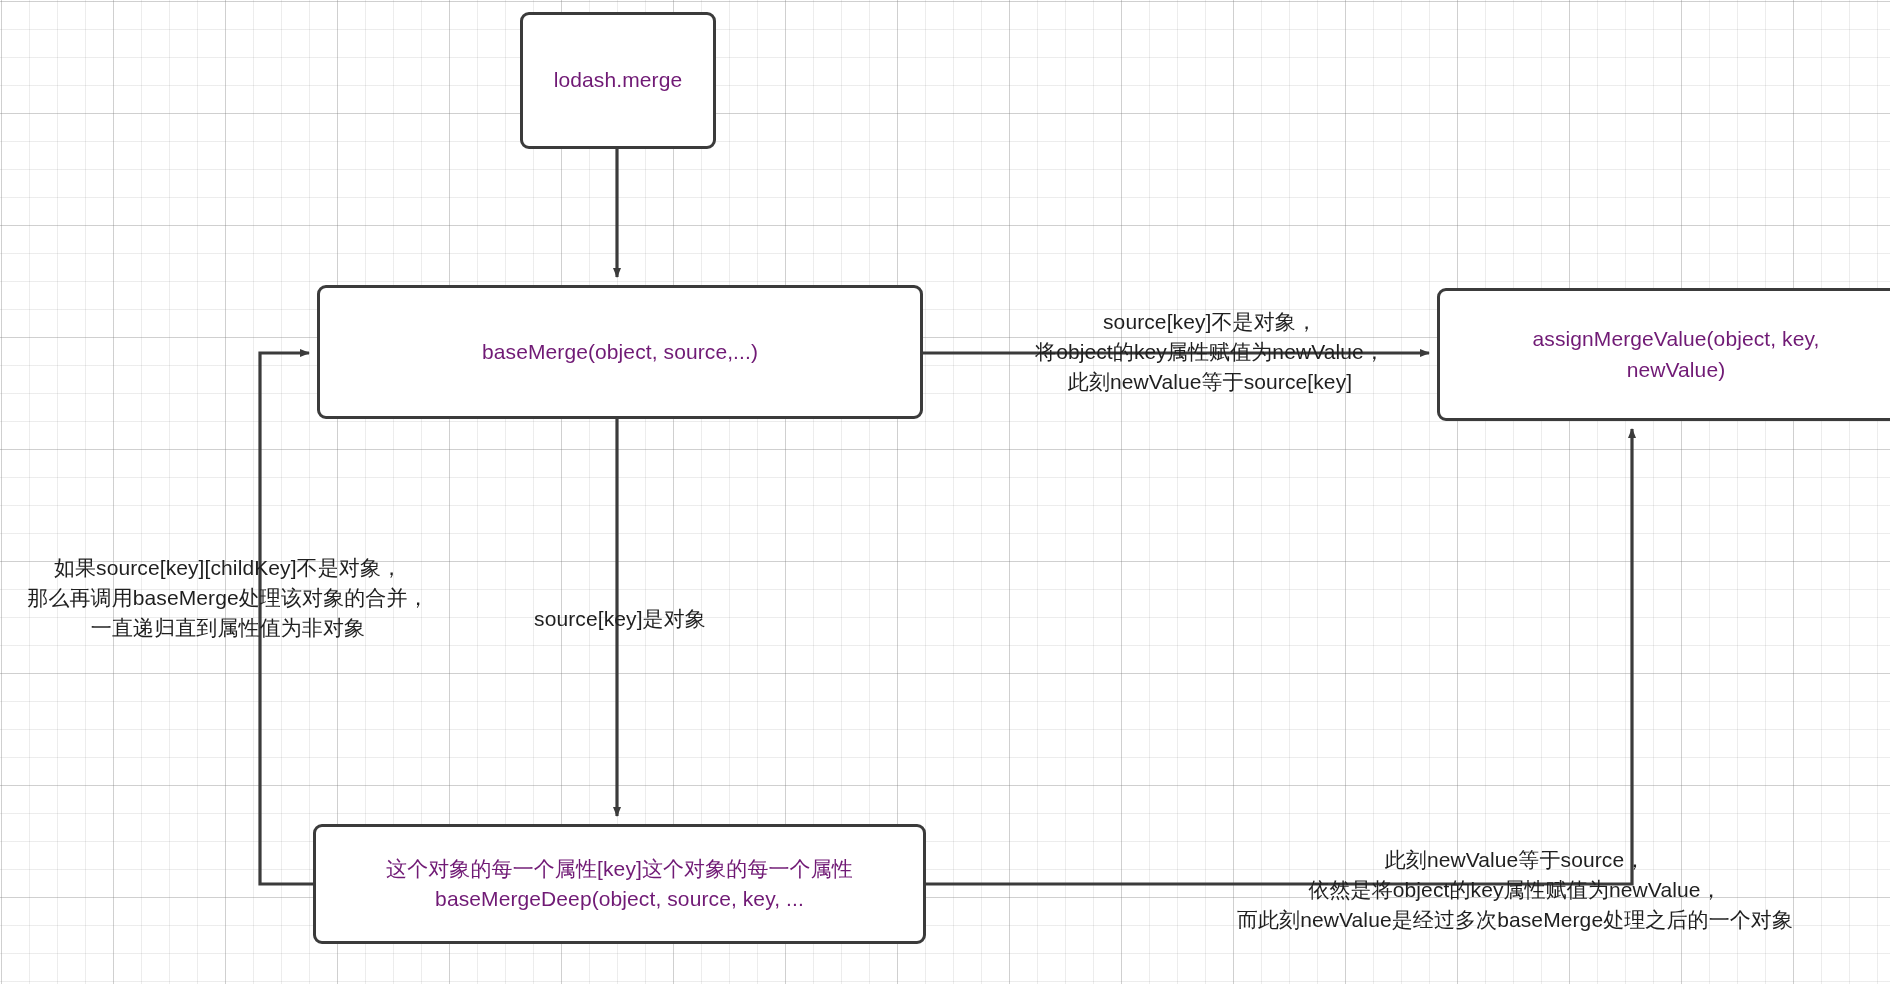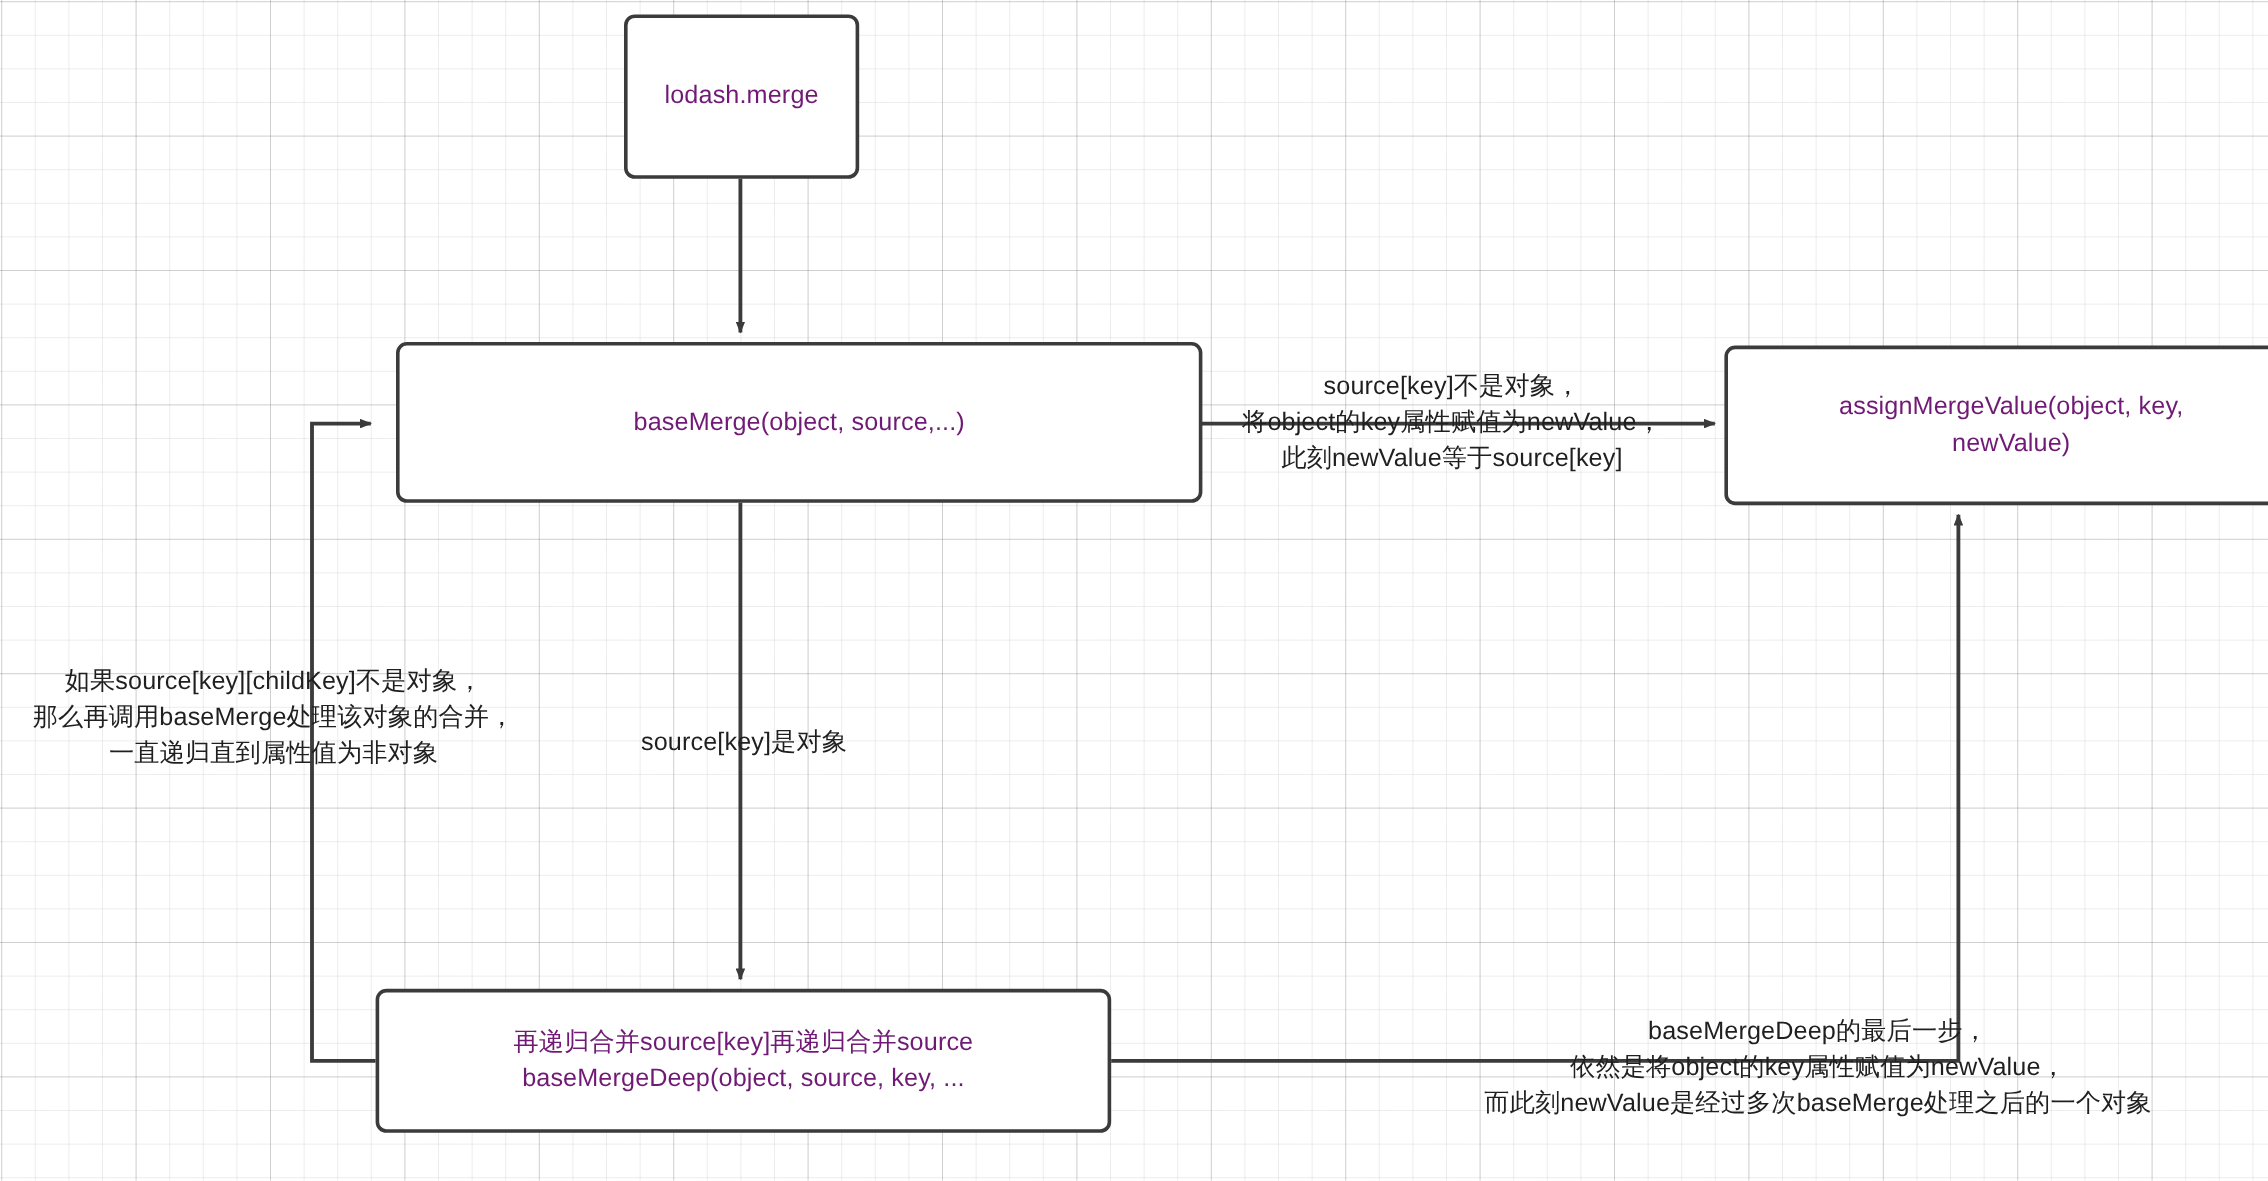--- a/index.html
+++ b/index.html
@@ -50,21 +50,21 @@
     position: absolute;
     color: #1f1f1f;
     font-size: 21px;
     line-height: 1.42;
     text-align: center;
     white-space: pre-line;
     letter-spacing: 0.1px;
   }
   
   #node-lodash-merge      { left: 520px;  top: 12px;   width: 196px; height: 137px; }
-  #node-base-merge        { left: 330px;  top: 285px;  width: 672px; height: 134px; }
+  #node-base-merge        { left: 317px;  top: 285px;  width: 606px; height: 134px; }
   #node-assign-merge-value{ left: 1437px; top: 288px;  width: 478px; height: 133px; align-items: center; }
   #node-base-merge-deep   { left: 313px;  top: 824px;  width: 613px; height: 120px; }
   
   #label-not-object   { left: 955px;  top: 307px; width: 430px; margin-left: 40px; }
   #label-is-object    { left: 480px;  top: 604px; width: 280px; }
   #label-recursive    { left: 8px;    top: 553px; width: 440px; }
   #label-last-step    { left: 1150px; top: 845px; width: 730px; }
 </style>
 </head>
 <body>
@@ -96,31 +96,31 @@
   <div class="node" id="node-base-merge">
     <span class="node-text">baseMerge(object, source,...)</span>
   </div>
 
   <div class="node" id="node-assign-merge-value">
     <span class="node-text">assignMergeValue(object, key,
 newValue)</span>
   </div>
 
   <div class="node" id="node-base-merge-deep">
-    <span class="node-text">再递归合并source[key]再递归合并source
+    <span class="node-text">这个对象的每一个属性[key]这个对象的每一个属性
 baseMergeDeep(object, source, key, ...</span>
   </div>
 
   <div class="edge-label" id="label-not-object">source[key]不是对象，
 将object的key属性赋值为newValue，
 此刻newValue等于source[key]</div>
 
   <div class="edge-label" id="label-is-object">source[key]是对象</div>
 
   <div class="edge-label" id="label-recursive">如果source[key][childKey]不是对象，
 那么再调用baseMerge处理该对象的合并，
 一直递归直到属性值为非对象</div>
 
-  <div class="edge-label" id="label-last-step">baseMergeDeep的最后一步，
+  <div class="edge-label" id="label-last-step">此刻newValue等于source，
 依然是将object的key属性赋值为newValue，
 而此刻newValue是经过多次baseMerge处理之后的一个对象</div>
 
 </div>
 
 </body></html>

